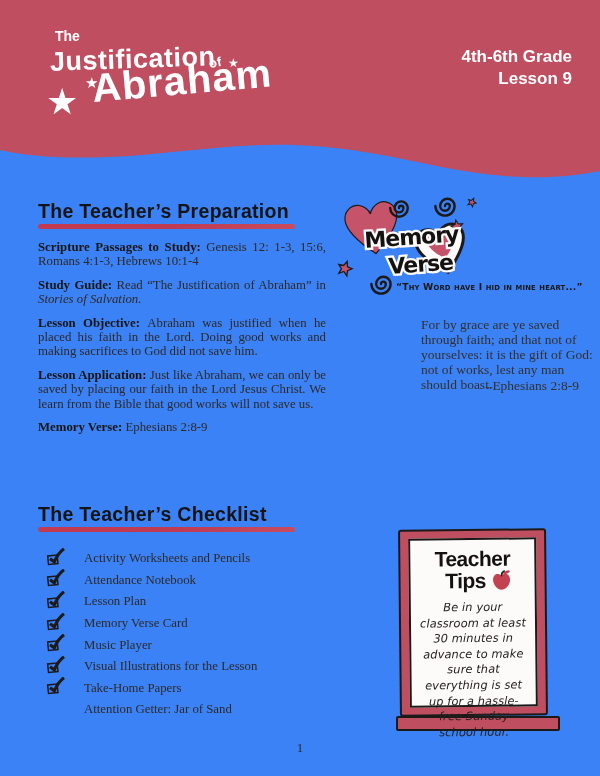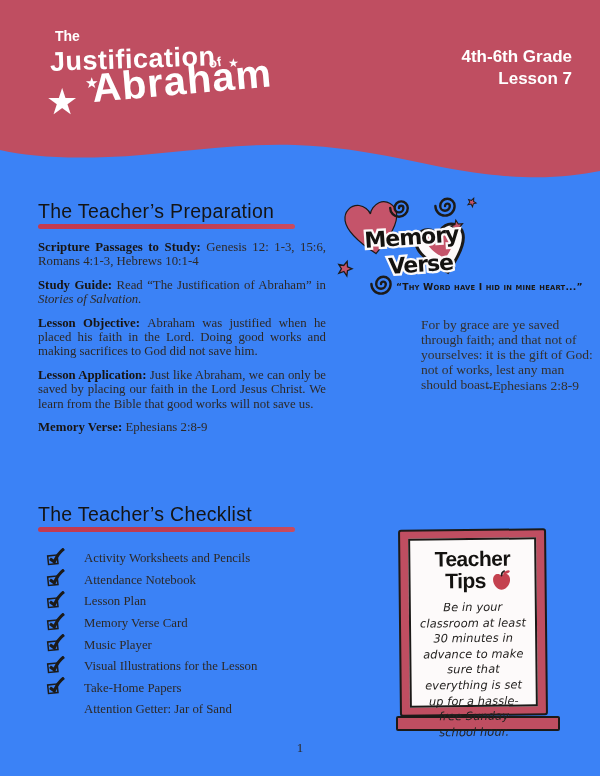--- a/index.html
+++ b/index.html
@@ -16,21 +16,21 @@
   .t-of{left:209px;top:55px;font-size:13px;transform:rotate(-10deg);}
   .t-abraham{left:94px;top:66px;font-size:40px;transform:rotate(-5deg);transform-origin:0 100%;letter-spacing:1px;}
   .star{position:absolute;color:#fff;line-height:1;}
   .star-of{left:228px;top:57px;font-size:12px;}
   .star-big{left:46px;top:84px;font-size:36px;}
   .star-sm{left:85px;top:76px;font-size:15px;}
   .grade-block{position:absolute;right:28px;top:46px;text-align:right;color:#fff;
     font-family:"Liberation Sans",sans-serif;font-weight:bold;font-size:17px;line-height:1.3;}
   
   .sec-head{position:absolute;left:38px;font-family:"Liberation Sans",sans-serif;
-    font-weight:normal;font-size:19.5px;color:#141414;letter-spacing:.3px;white-space:nowrap;text-align:right;}
+    font-weight:bold;font-size:19.5px;color:#141414;letter-spacing:.3px;white-space:nowrap;text-align:right;}
   .brush{position:absolute;left:38px;width:257px;height:5px;border-radius:3px;
     background:linear-gradient(90deg,#c43a50 0%,#bf3b51 55%,#c94b5e 100%);}
   
   .prep-col{position:absolute;left:38px;top:240px;width:288px;font-size:12.8px;line-height:14.4px;text-align:justify;}
   .prep-col p{margin:0 0 9px 0;}
   .plabel{font-weight:bold;color:#181513;}
   .plabel::after{content:" ";}
   .ptext::after{content:" ";}
   .pitalic{font-style:italic;}
   
@@ -72,21 +72,21 @@
   <span class="hdr-txt t-the">The</span>
   <span class="hdr-txt t-just">Justification</span>
   <span class="hdr-txt t-of">of</span>
   <span class="hdr-txt t-abraham">Abraham</span>
   <span class="star star-of">★</span>
   <span class="star star-big">★</span>
   <span class="star star-sm">★</span>
 
   <div class="grade-block">
     <div>4th-6th Grade</div>
-    <div>Lesson 7</div>
+    <div>Lesson 9</div>
   </div>
 
   <div class="sec-head" style="top:200px;">The Teacher’s Preparation</div>
   <div class="brush" style="top:224px;"></div>
 
   <div class="prep-col">
     <p>
       <span class="plabel">Scripture Passages to Study:</span><span class="ptext">Genesis 12: 1-3, 15:6, Romans 4:1-3, Hebrews 10:1-4</span>
     </p>
     <p>

